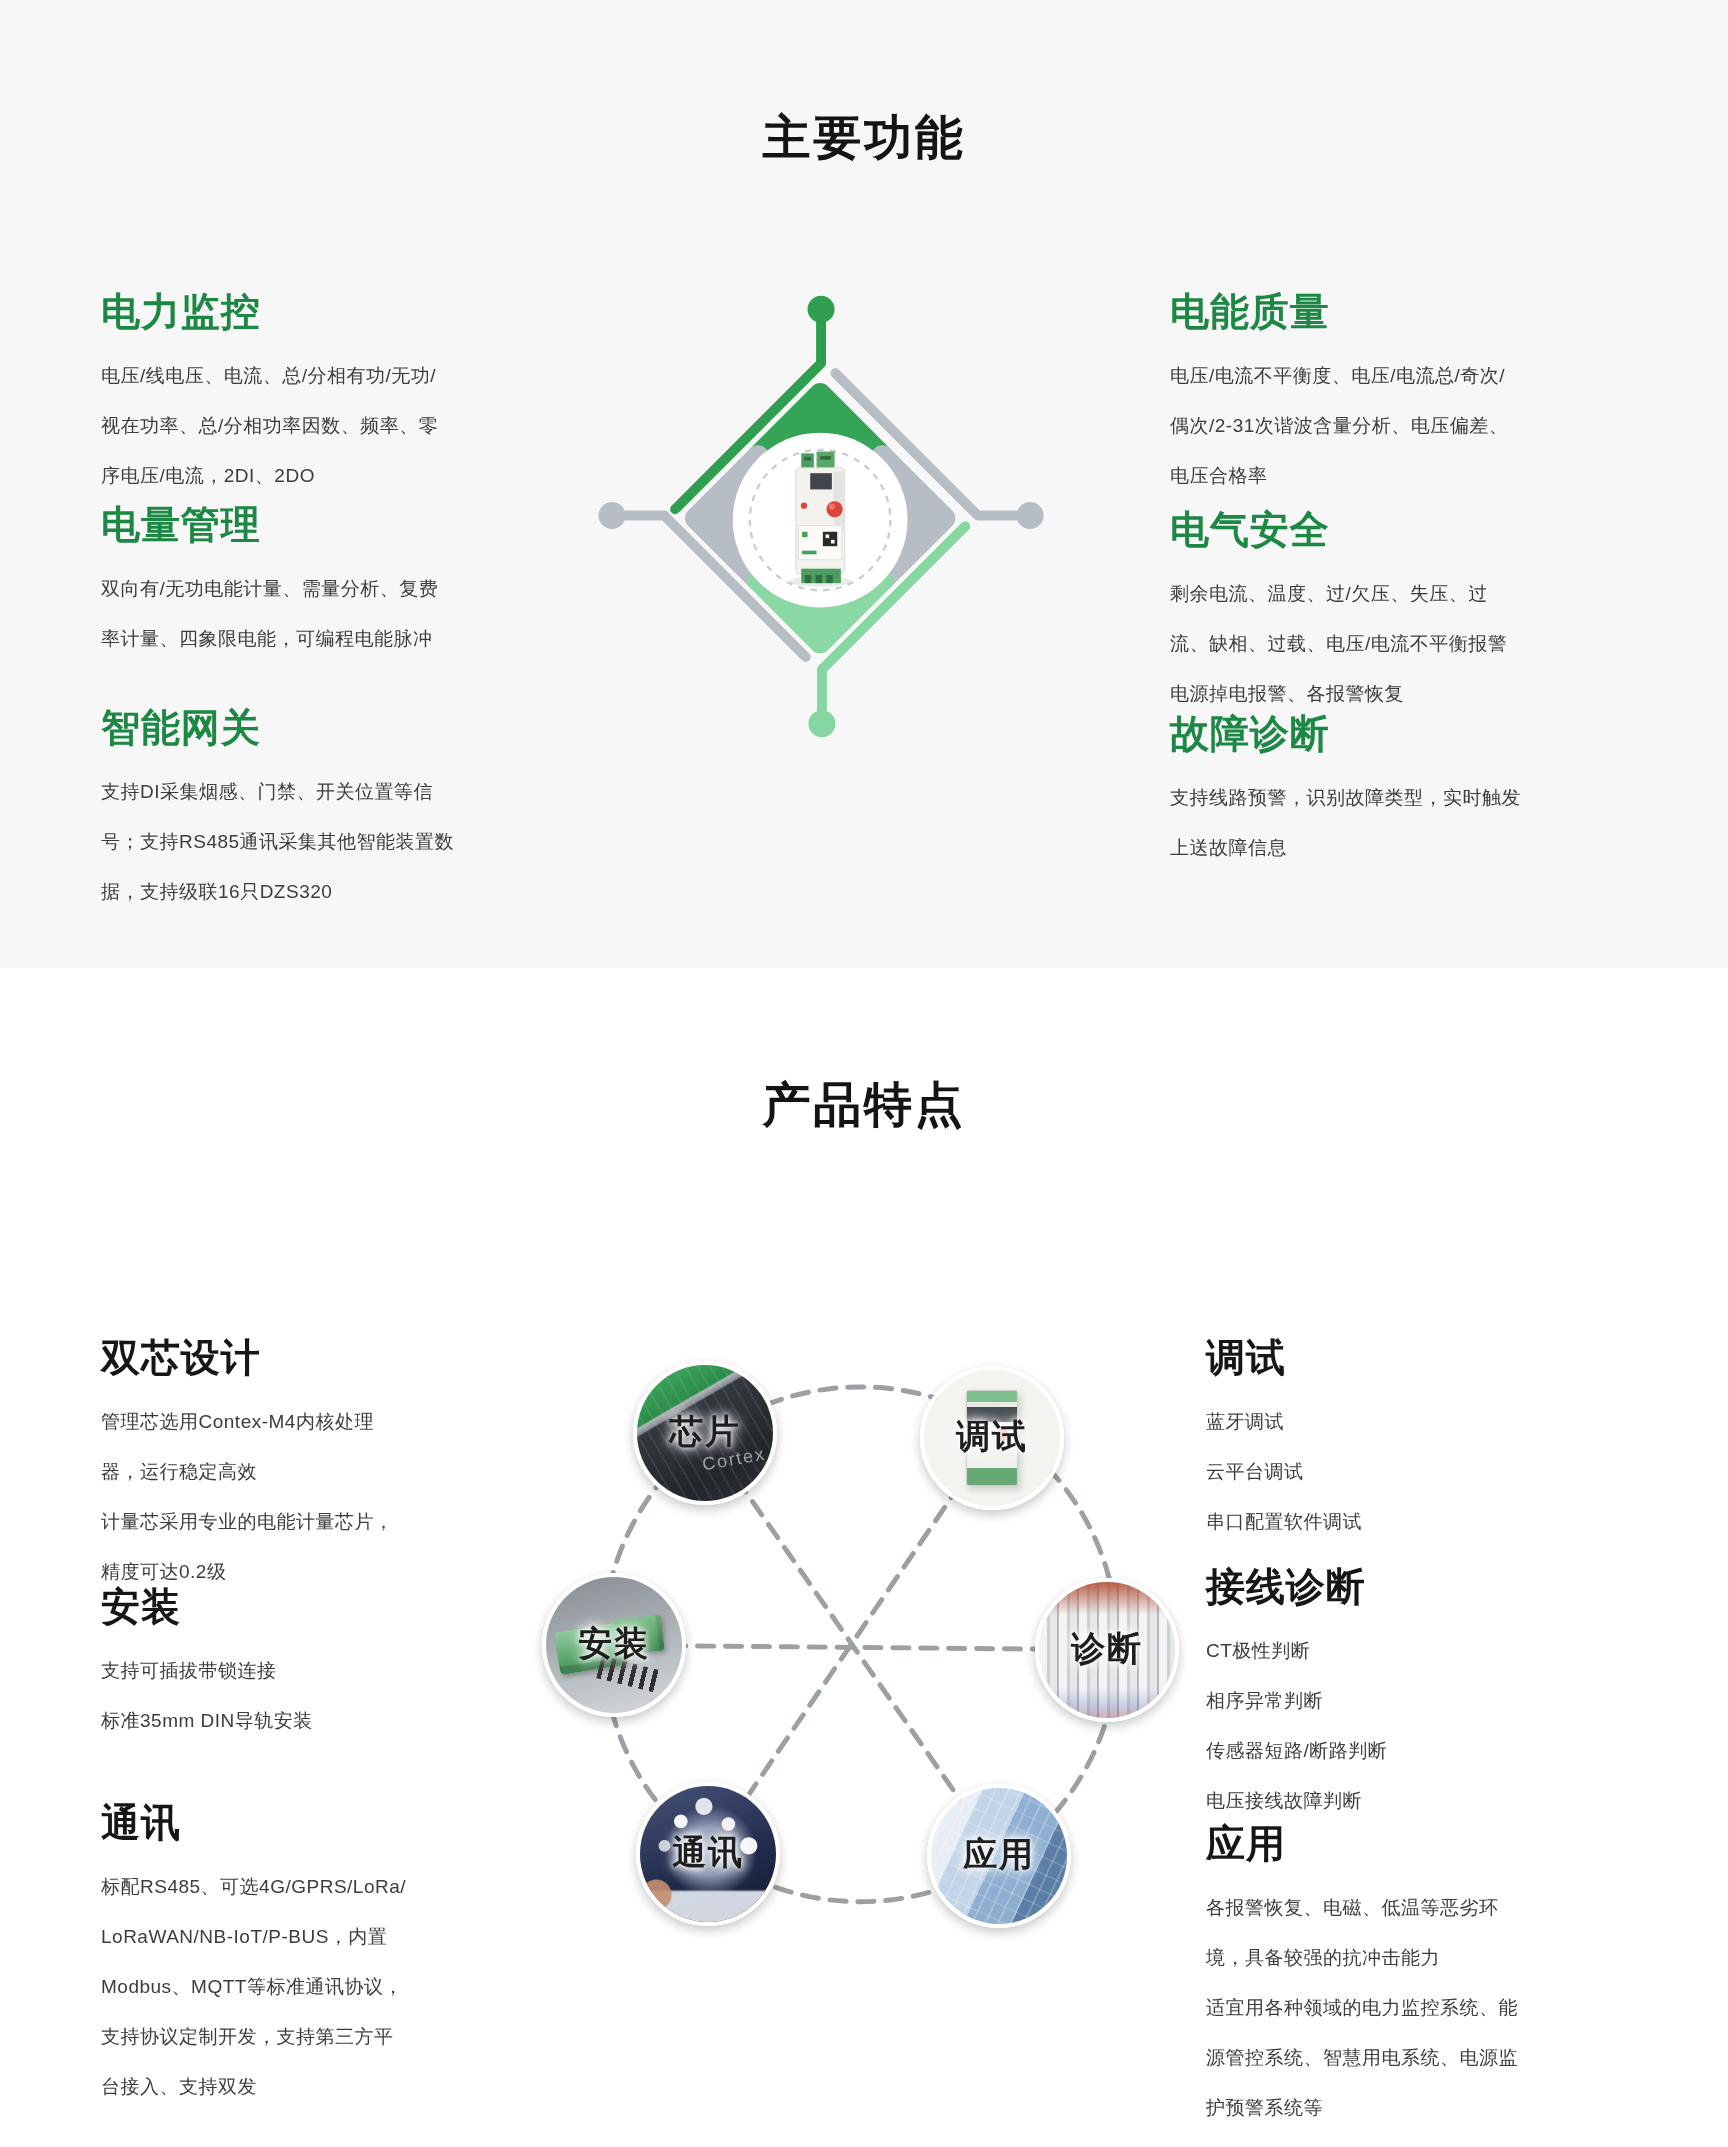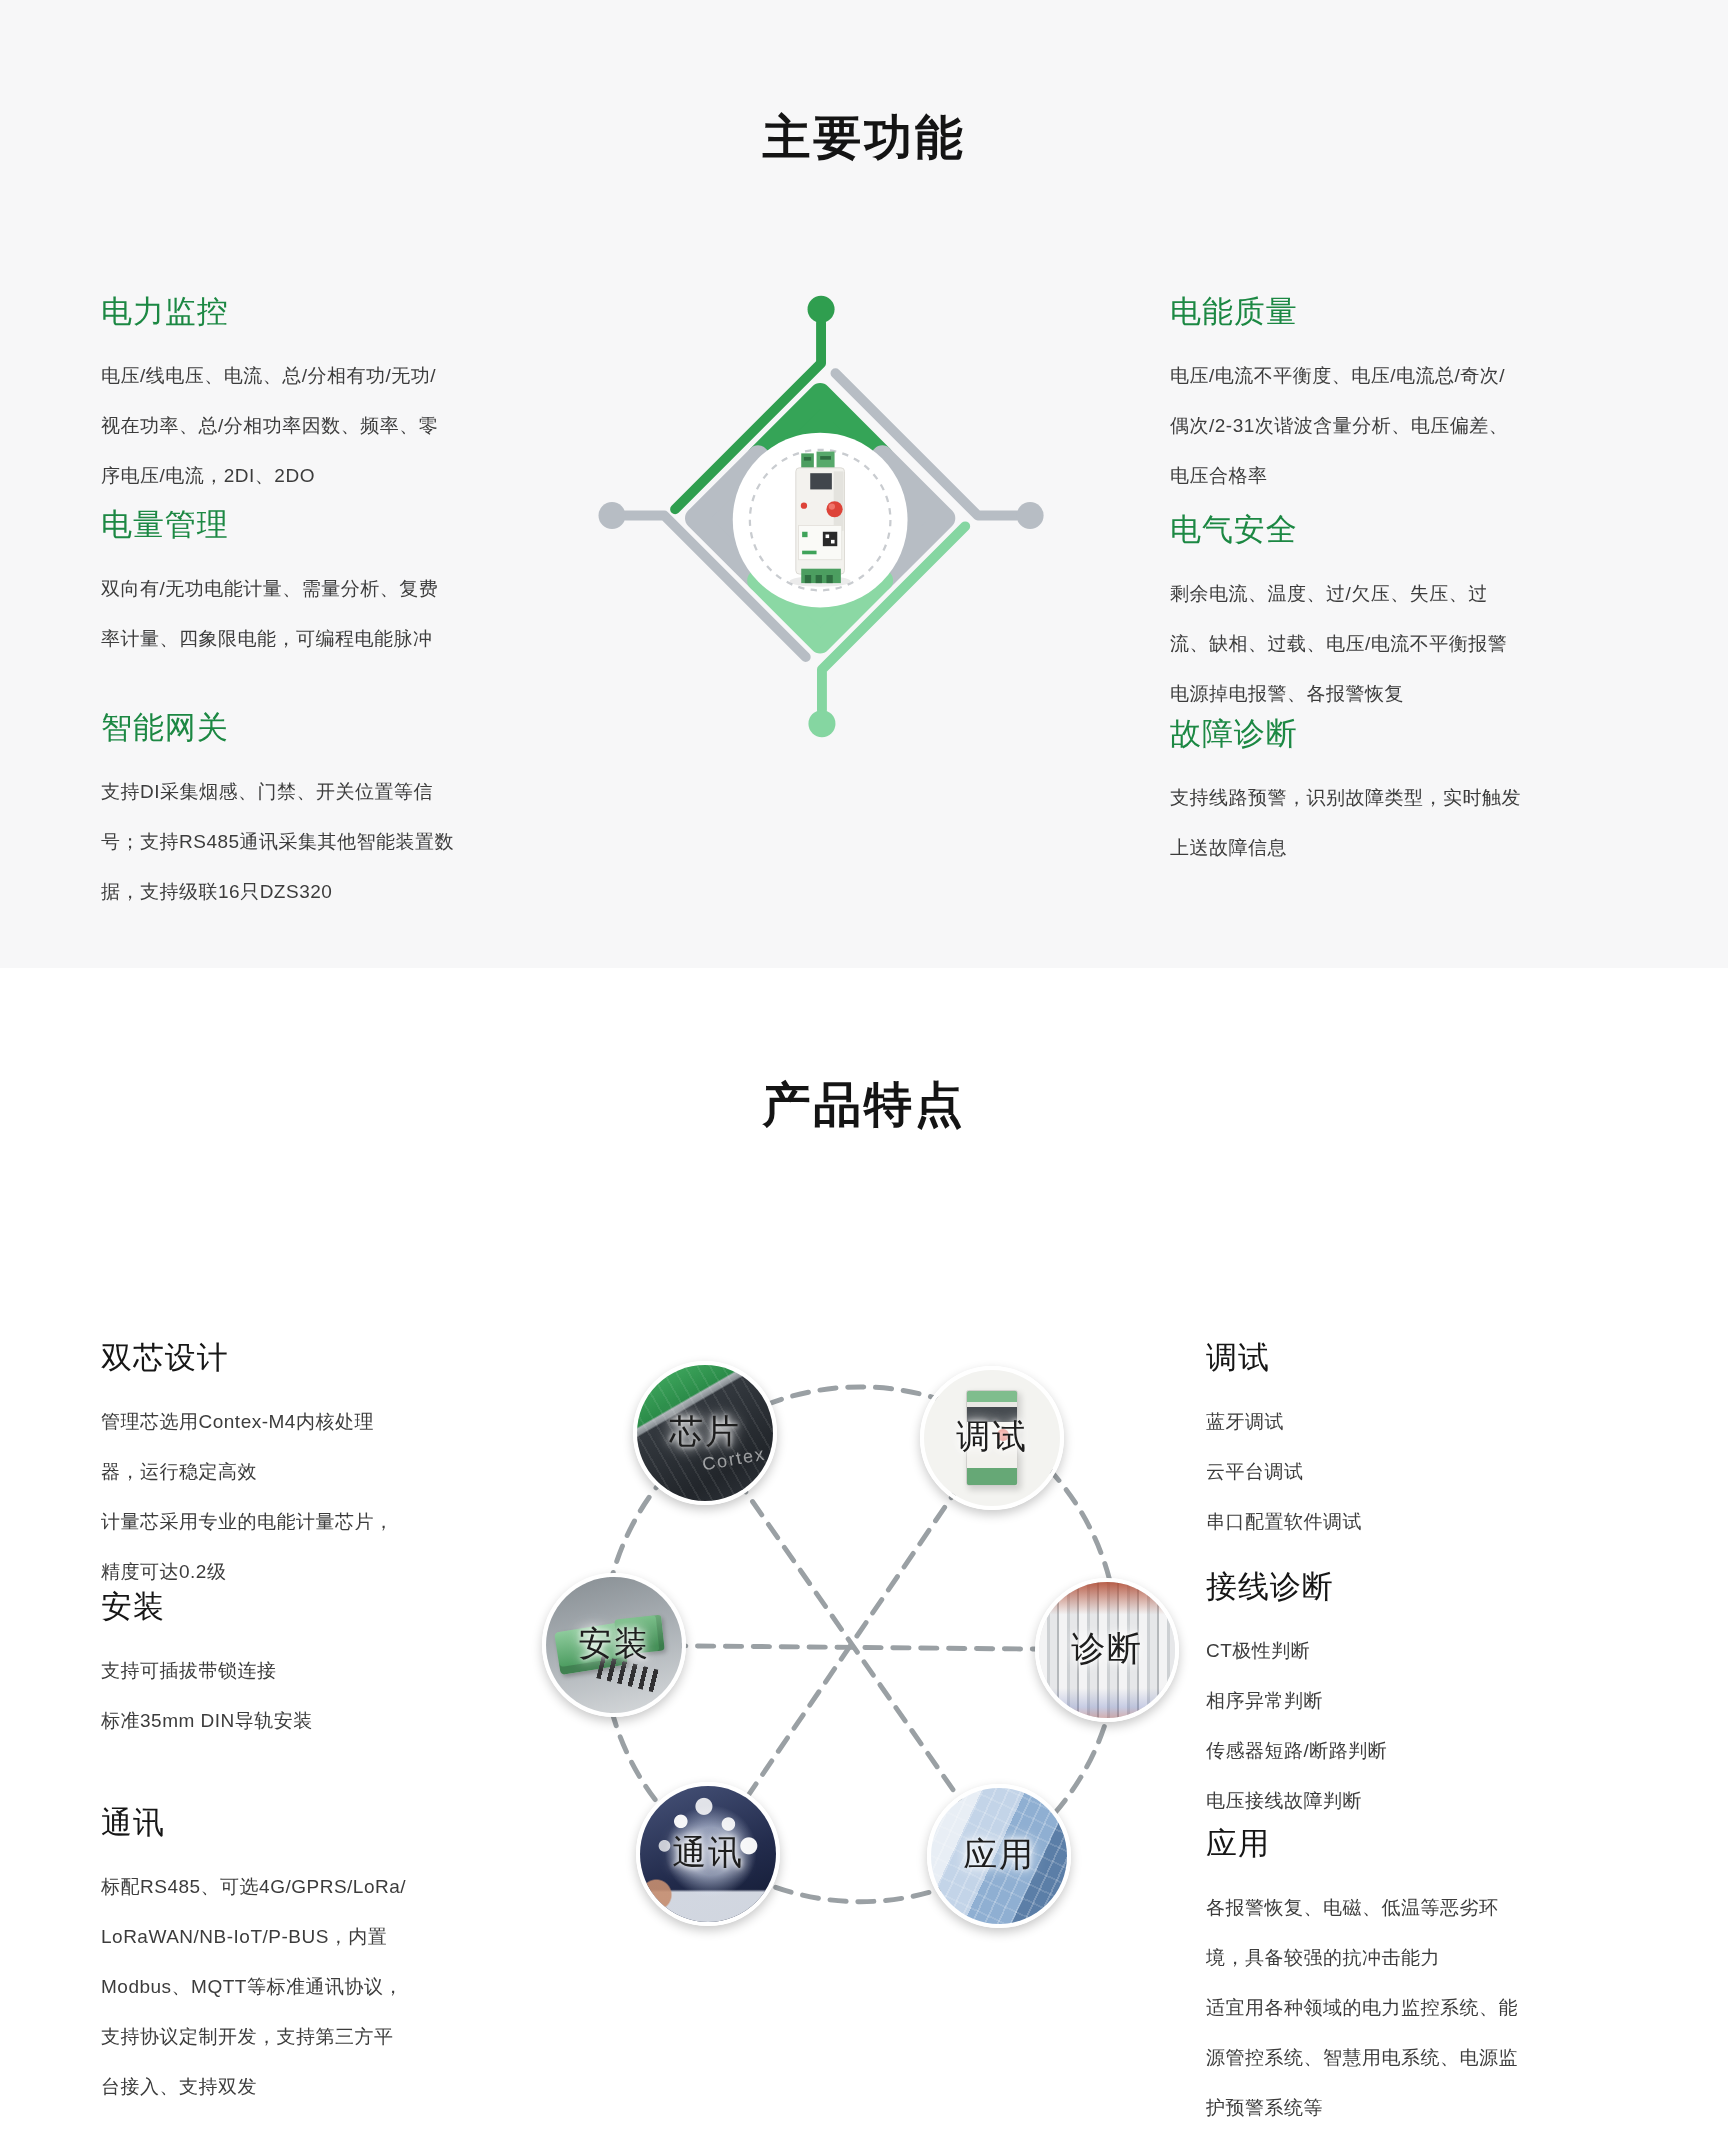--- a/index.html
+++ b/index.html
@@ -10,21 +10,21 @@
   .sec1-bg { position:absolute; left:0; top:0; width:1728px; height:968px; background:#f7f7f8; }
 
   .sec-title {
     position:absolute; left:0; width:1728px; text-align:center;
     font-size:48px; font-weight:bold; color:#141414; letter-spacing:2.7px;
   }
   #title-main { top:106px; }
   #title-feat { top:1073px; }
 
   .block { position:absolute; width:477px; }
-  .block h3 { margin:0 0 20px 0; font-size:31px; line-height:38px; font-weight:normal; color:#161616; letter-spacing:0.9px; }
+  .block h3 { margin:0 0 20px 0; font-size:39px; line-height:38px; font-weight:bold; color:#161616; letter-spacing:0.9px; }
   .sec1 h3 { color:#1c8843; }
   .block .ln { font-size:19px; line-height:50px; color:#3c3c3c; white-space:nowrap; letter-spacing:0.5px; }
 
   
   .b-pm { left:101px; top:293px; }
   .b-em { left:101px; top:506px; }
   .b-gw { left:101px; top:709px; }
   .b-pq { left:1170px; top:293px; }
   .b-es { left:1170px; top:511px; }
   .b-fd { left:1170px; top:715px; }
@@ -51,20 +51,21 @@
   .hc-install  { left:542px;  top:1573px; }
   .hc-diagnose { left:1035px; top:1578px; }
   .hc-comm     { left:636px;  top:1782px; }
   .hc-app      { left:927px; top:1784px; }
 
   .hex-img { position:absolute; left:0; top:0; width:100%; height:100%; }
   .hex-label {
     position:absolute; left:0; top:50%; width:100%; transform:translateY(-52%);
     text-align:center; font-size:34px; color:#1e1e1e; letter-spacing:1.8px;
     text-shadow:0 0 5.4px #fff, 0 0 10.8px #fff, 0 0 16px rgba(255,255,255,0.95);
+    font-weight:bold;
   }
 
   .img-chip {
     background:
       repeating-linear-gradient(60deg, rgba(255,255,255,0.08) 0 1.8px, transparent 1.8px 10.8px),
       linear-gradient(150deg, #49b468 0%, #2b8c49 29%, #aeb4b8 30%, #878d92 33%, #33383e 34%, #22262b 74%, #2e333a 100%);
   }
   .chip-caption {
     position:absolute; right:7.2px; bottom:31px; color:rgba(255,255,255,0.55);
     font-size:18px; letter-spacing:1.8px; transform:rotate(-10deg);

